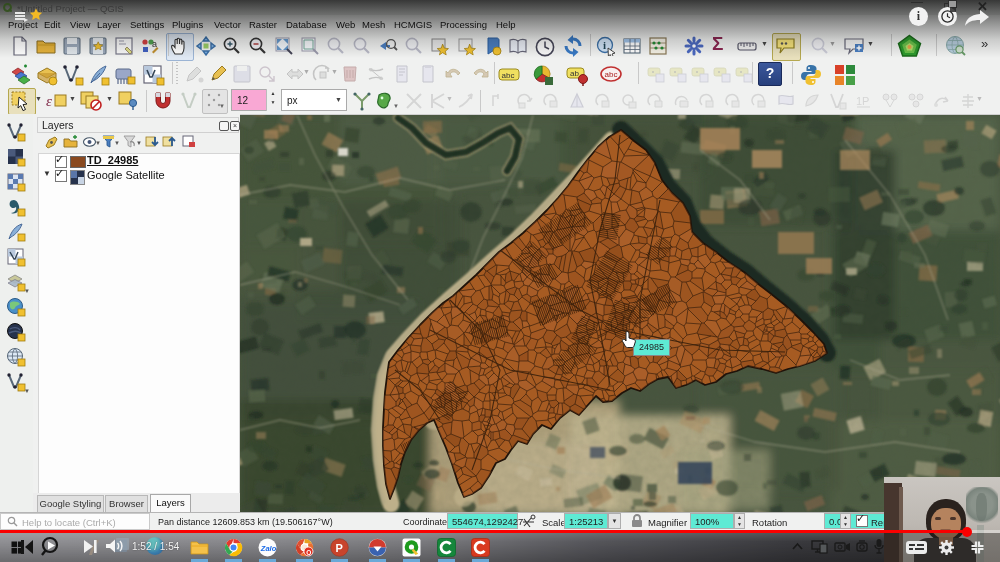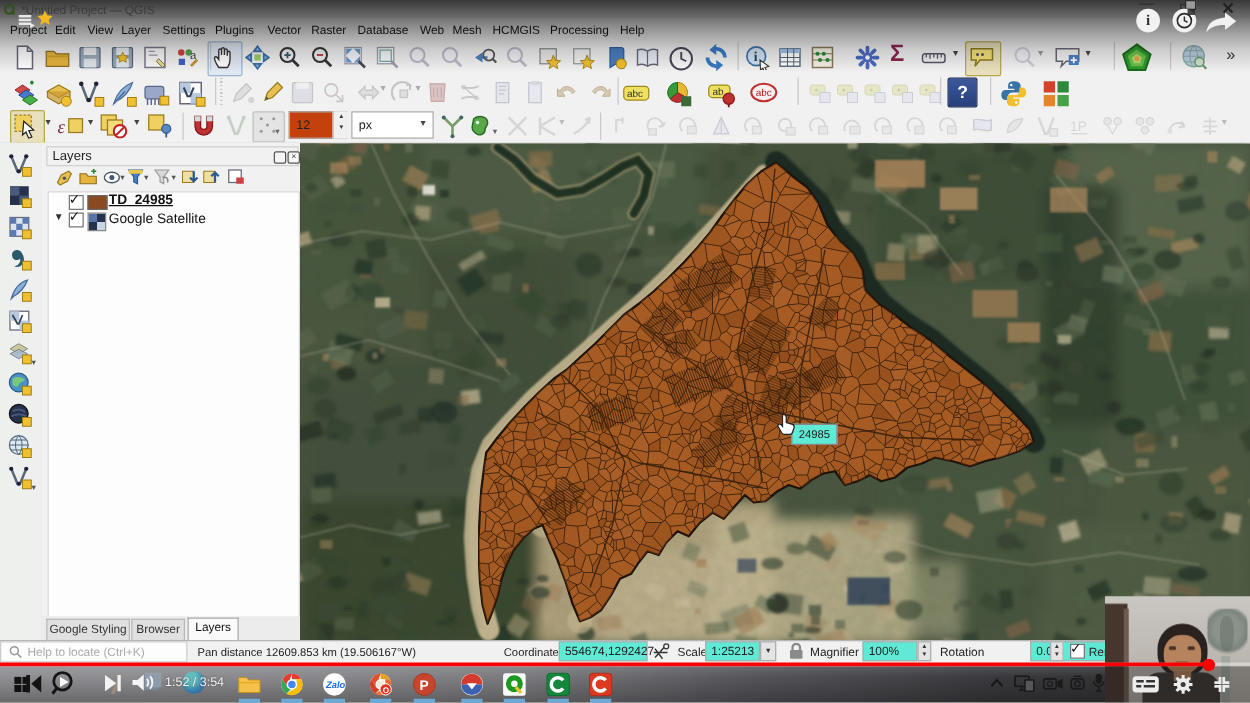--- a/index.html
+++ b/index.html
@@ -451,21 +451,21 @@
 <svg class="abs" style="left:206px;top:92px;" width="16" height="16" viewBox="0 0 16 16">
       <g fill="#999">
         <circle cx="3" cy="3" r="1.2"></circle>
         <circle cx="13" cy="3" r="1.2"></circle>
         <circle cx="3" cy="13" r="1.2"></circle>
         <circle cx="13" cy="13" r="1.2"></circle>
         <circle cx="8" cy="8" r="1.2"></circle>
       </g>
     </svg>
 <div class="txt" style="left:219px;top:103px;font-size:6px;color:#666;">▼</div>
-<div class="abs" style="left:231px;top:89px;width:47px;height:22px;background:#c2410c;border:1px solid #aaa;font-size:10px;color:#222;line-height:21px;padding-left:5px;box-sizing:border-box;">12</div>
+<div class="abs" style="left:231px;top:89px;width:47px;height:22px;background:#f9a8d4;border:1px solid #aaa;font-size:10px;color:#222;line-height:21px;padding-left:5px;box-sizing:border-box;">12</div>
 <div class="abs" style="left:266px;top:89px;width:12px;height:22px;background:#f0f0f0;border-left:1px solid #bbb;font-size:5px;color:#333;text-align:center;line-height:9px;">▲<br>▼</div>
 <div class="abs" style="left:281px;top:89px;width:66px;height:22px;background:#fff;border:1px solid #aaa;font-size:10px;color:#222;line-height:21px;padding-left:5px;box-sizing:border-box;">px</div>
 <div class="txt" style="left:335px;top:96px;font-size:7px;color:#444;">▼</div>
 <svg class="abs" style="left:352px;top:91px;" width="20" height="20" viewBox="0 0 20 20">
       <path d="M10 18 L10 10 M10 10 L3 3 M10 10 L17 3" stroke="#7a9a6a" stroke-width="2" fill="none"></path>
       <circle cx="3" cy="3" r="1.6" fill="#466"></circle>
       <circle cx="17" cy="3" r="1.6" fill="#466"></circle>
       <circle cx="10" cy="18" r="1.6" fill="#466"></circle>
     </svg>
 <svg class="abs" style="left:374px;top:91px;" width="22" height="20" viewBox="0 0 22 20">
@@ -2179,21 +2179,21 @@
       <rect x="11" y="2" width="2.6" height="13" fill="#f2f2f2"></rect>
     </svg>
 <svg class="abs" style="left:105px;top:537px;" width="26" height="19" viewBox="0 0 26 19">
       <rect x="9" y="3" width="13" height="12" fill="#7a8a9a" opacity="0.8" rx="1"></rect>
       <rect x="11" y="1" width="13" height="12" fill="#98a8b8" opacity="0.6" rx="1"></rect>
       <path d="M1 7 L5 7 L10 2.5 L10 15.5 L5 11 L1 11 Z" fill="#f5f5f5"></path>
       <path d="M12.5 6 C14 7.5 14 10.5 12.5 12" stroke="#f5f5f5" stroke-width="1.5" fill="none"></path>
       <path d="M15 4 C17.5 6.5 17.5 11.5 15 14" stroke="#f5f5f5" stroke-width="1.5" fill="none"></path>
     </svg>
 <div class="abs" style="left:146px;top:537px;width:18px;height:18px;border-radius:50%;background:radial-gradient(circle at 38% 32%,#5ac8c8 0 28%,#2a80b8 60%,#1a5498 100%);opacity:0.8;"></div>
-<div class="txt" style="left:132px;top:541px;font-size:10px;color:#f2f2f2;text-shadow:0 0 2px rgba(0,0,0,.5);">1:52 / 3:54</div>
+<div class="txt" style="left:132px;top:541px;font-size:10px;color:#f2f2f2;text-shadow:0 0 2px rgba(0,0,0,.5);">1:52 / 1:54</div>
 <svg class="abs" style="left:190px;top:538px;" width="19" height="19" viewBox="0 0 19 19">
       <path d="M1 4 L7 4 L9 6 L18 6 L18 16 L1 16 Z" fill="#f5c14a" stroke="#c8931b" stroke-width="0.8"></path>
       <path d="M1 8 L18 8" stroke="#e8a820" stroke-width="1"></path>
     </svg>
 <div class="abs" style="left:191px;top:559px;width:17px;height:3px;background:#6aa9d8;"></div>
 <svg class="abs" style="left:224px;top:538px;" width="19" height="19" viewBox="0 0 19 19">
       <circle cx="9.5" cy="9.5" r="8.5" fill="#fff"></circle>
       <path d="M9.5 1 A8.5 8.5 0 0 1 16.9 5.3 L9.5 5.3 Z" fill="#e33b2e"></path>
       <path d="M9.5 1 A8.5 8.5 0 0 0 2.1 5.3 L5.8 11.6 Z" fill="#e33b2e"></path>
       <path d="M2.1 5.3 A8.5 8.5 0 0 0 5.2 16.9 L9 13.2 L5.8 11.6 Z" fill="#34a853"></path>

